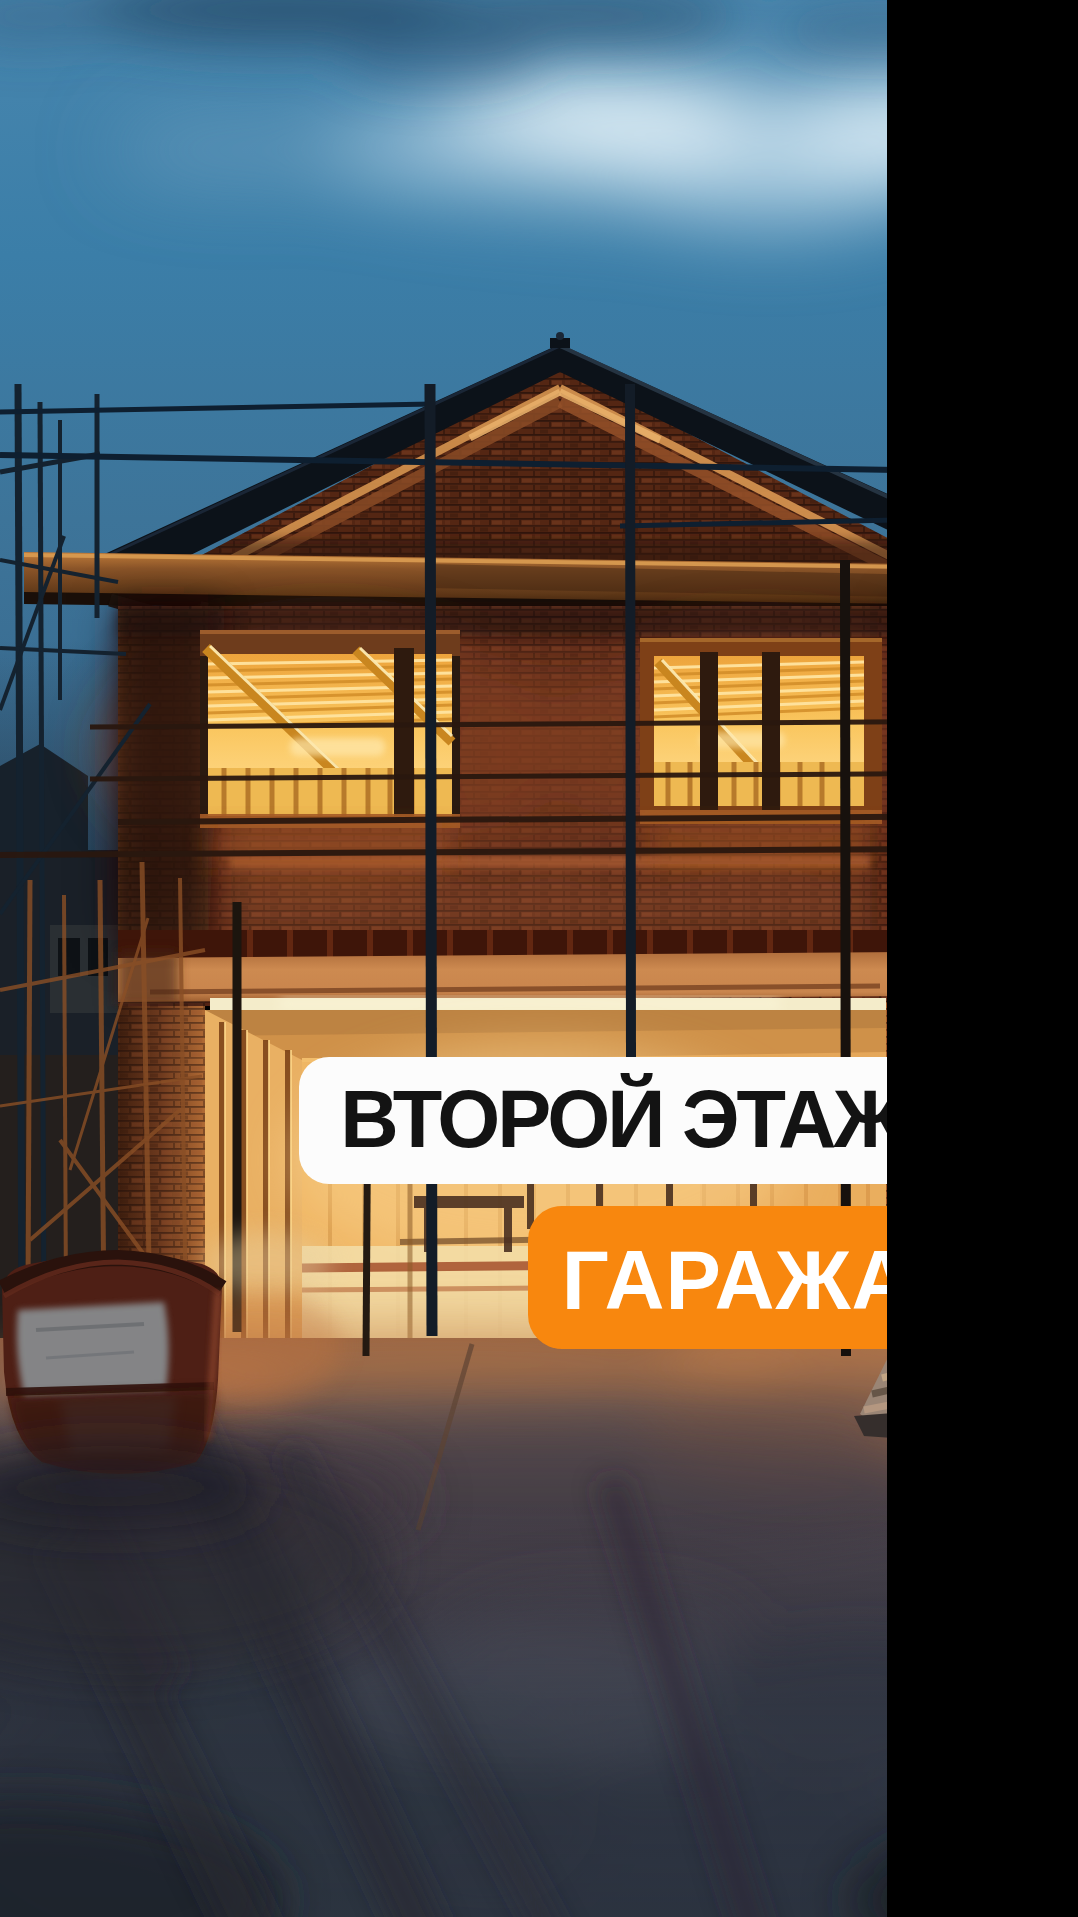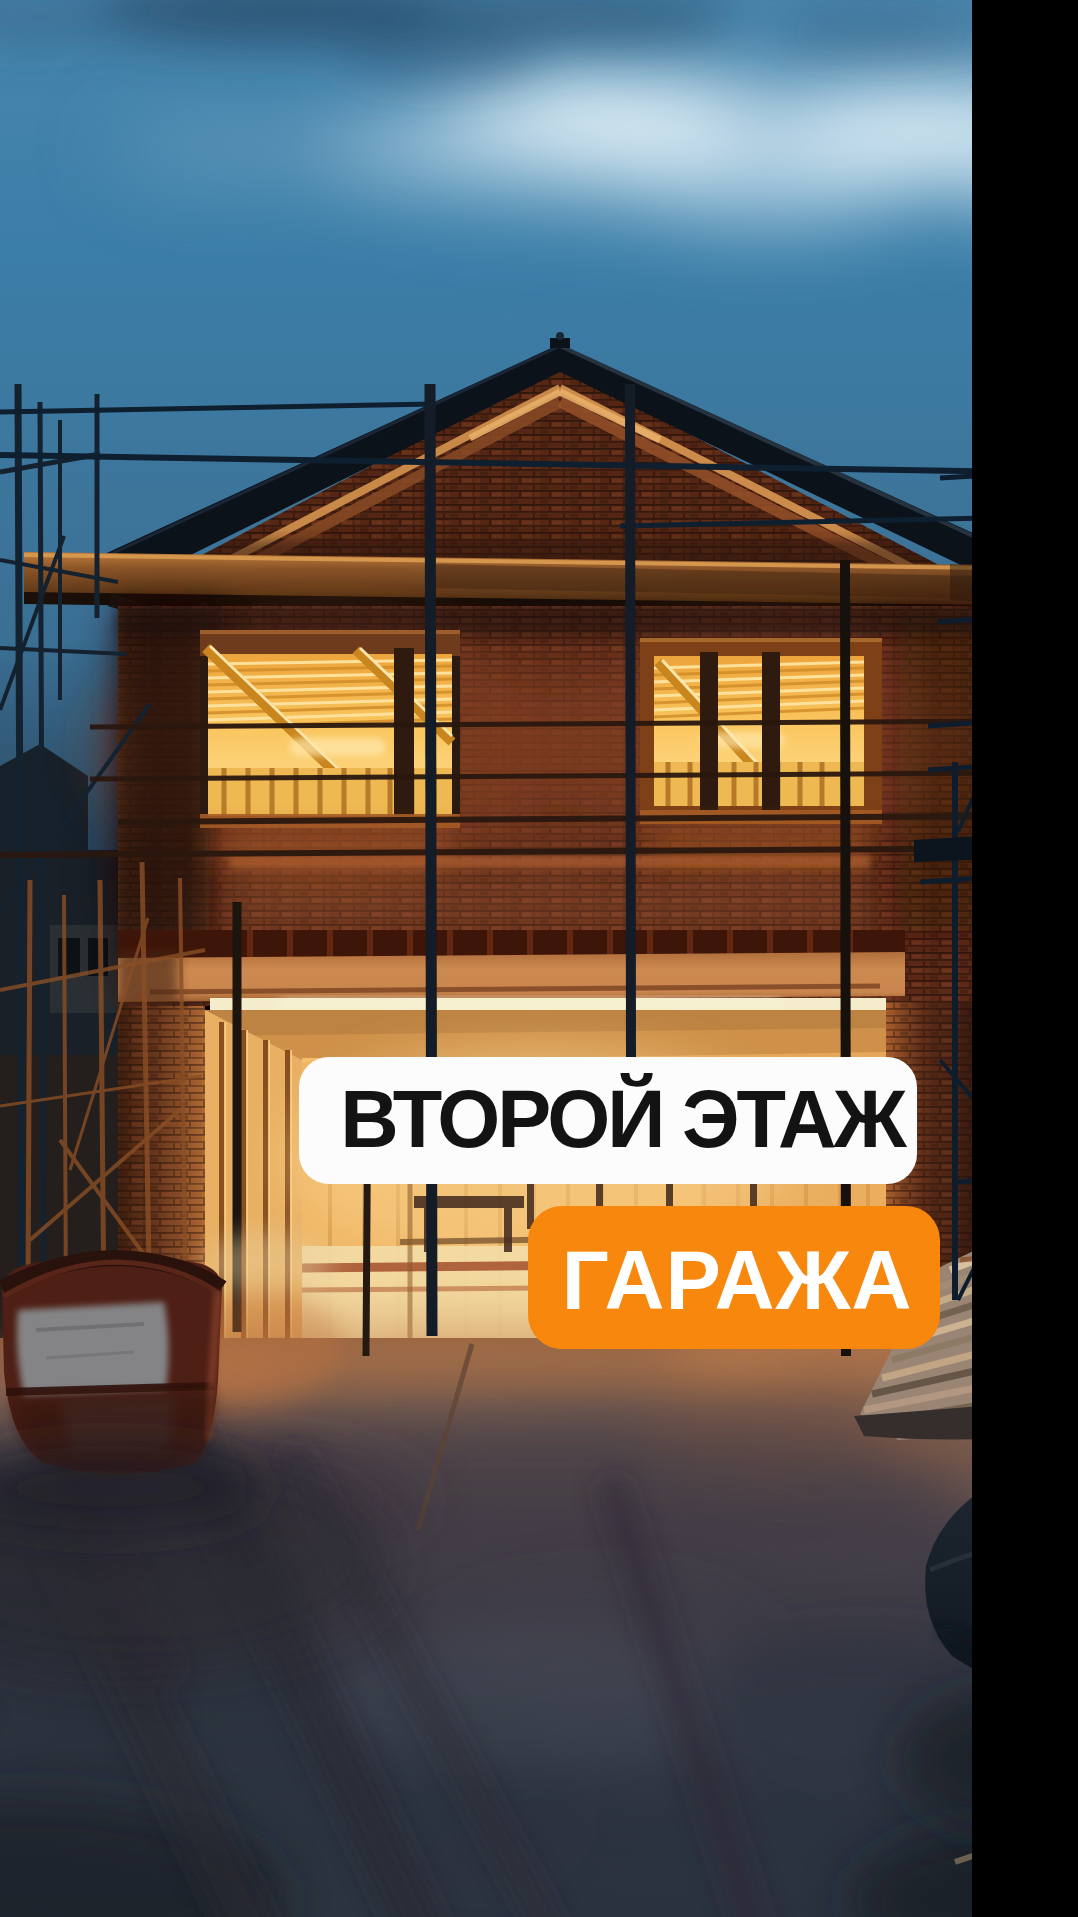--- a/index.html
+++ b/index.html
@@ -1,16 +1,16 @@
 <!DOCTYPE html>
 <html><head>
 <meta charset="utf-8">
 <style>
   html,body{margin:0;padding:0;background:#000;}
-  .wrap{width:972px;height:1917px;position:relative;overflow:hidden;font-family:"Liberation Sans", sans-serif;}
+  .wrap{width:887px;height:1917px;position:relative;overflow:hidden;font-family:"Liberation Sans", sans-serif;}
   svg{display:block;}
 </style>
 </head>
 <body>
 <div class="wrap">
 <svg width="1078" height="1917" viewBox="0 0 1078 1917">
 <defs>
   <linearGradient id="skyG" x1="0" y1="0" x2="0" y2="1">
     <stop offset="0" stop-color="#4886ae"></stop>
     <stop offset="0.26" stop-color="#3b7ea8"></stop>

